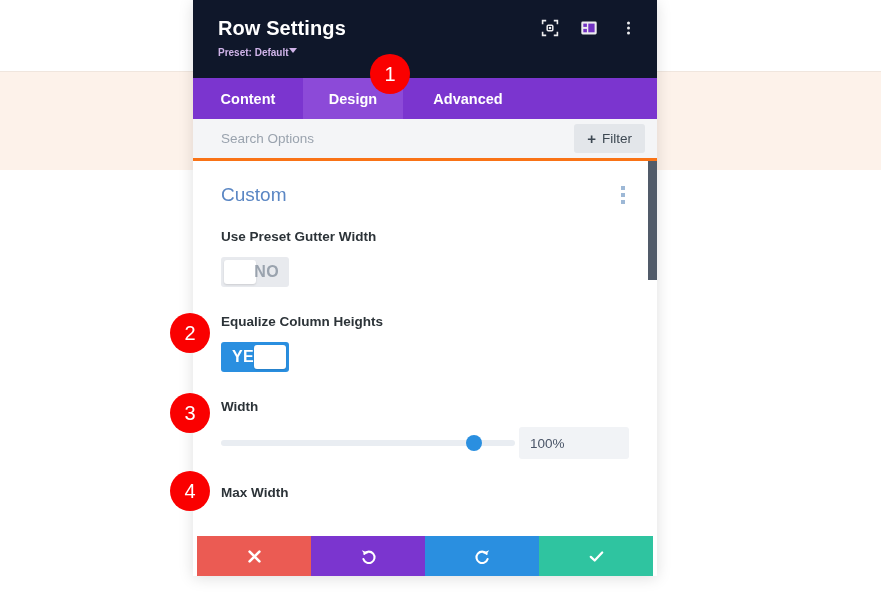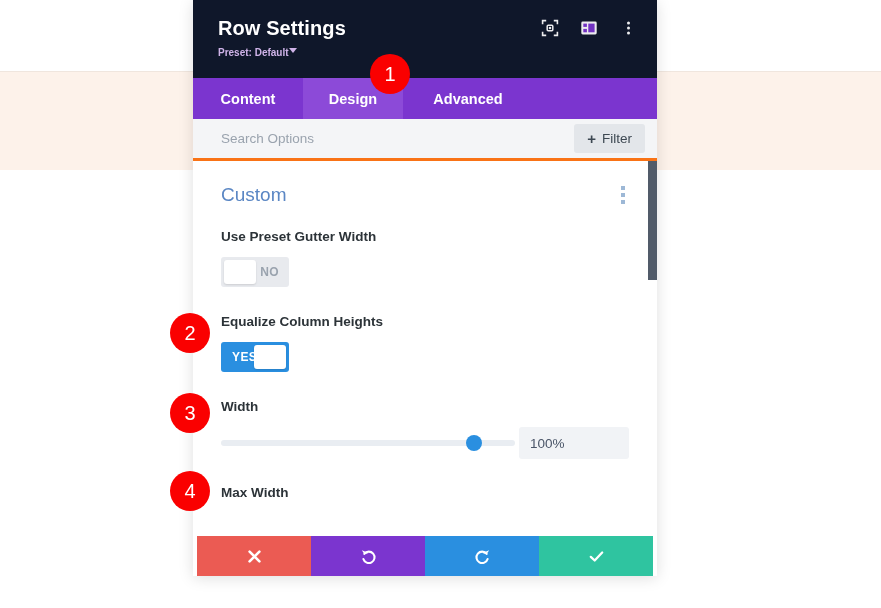--- a/index.html
+++ b/index.html
@@ -264,21 +264,21 @@
   }
   .toggle .knob {
     width: 32px;
     height: 24px;
     background: #ffffff;
     border-radius: 3px;
     box-shadow: 0 1px 2px rgba(0,0,0,0.12);
   }
   .toggle .tlabel {
     position: absolute;
-    font-size: 12px;
+    font-size: 16px;
     font-weight: bold;
     letter-spacing: 0.4px;
   }
   .toggle.off .tlabel {
     right: 10px;
     color: #9aa3ae;
   }
   .toggle.on .tlabel {
     left: 11px;
     color: #ffffff;

